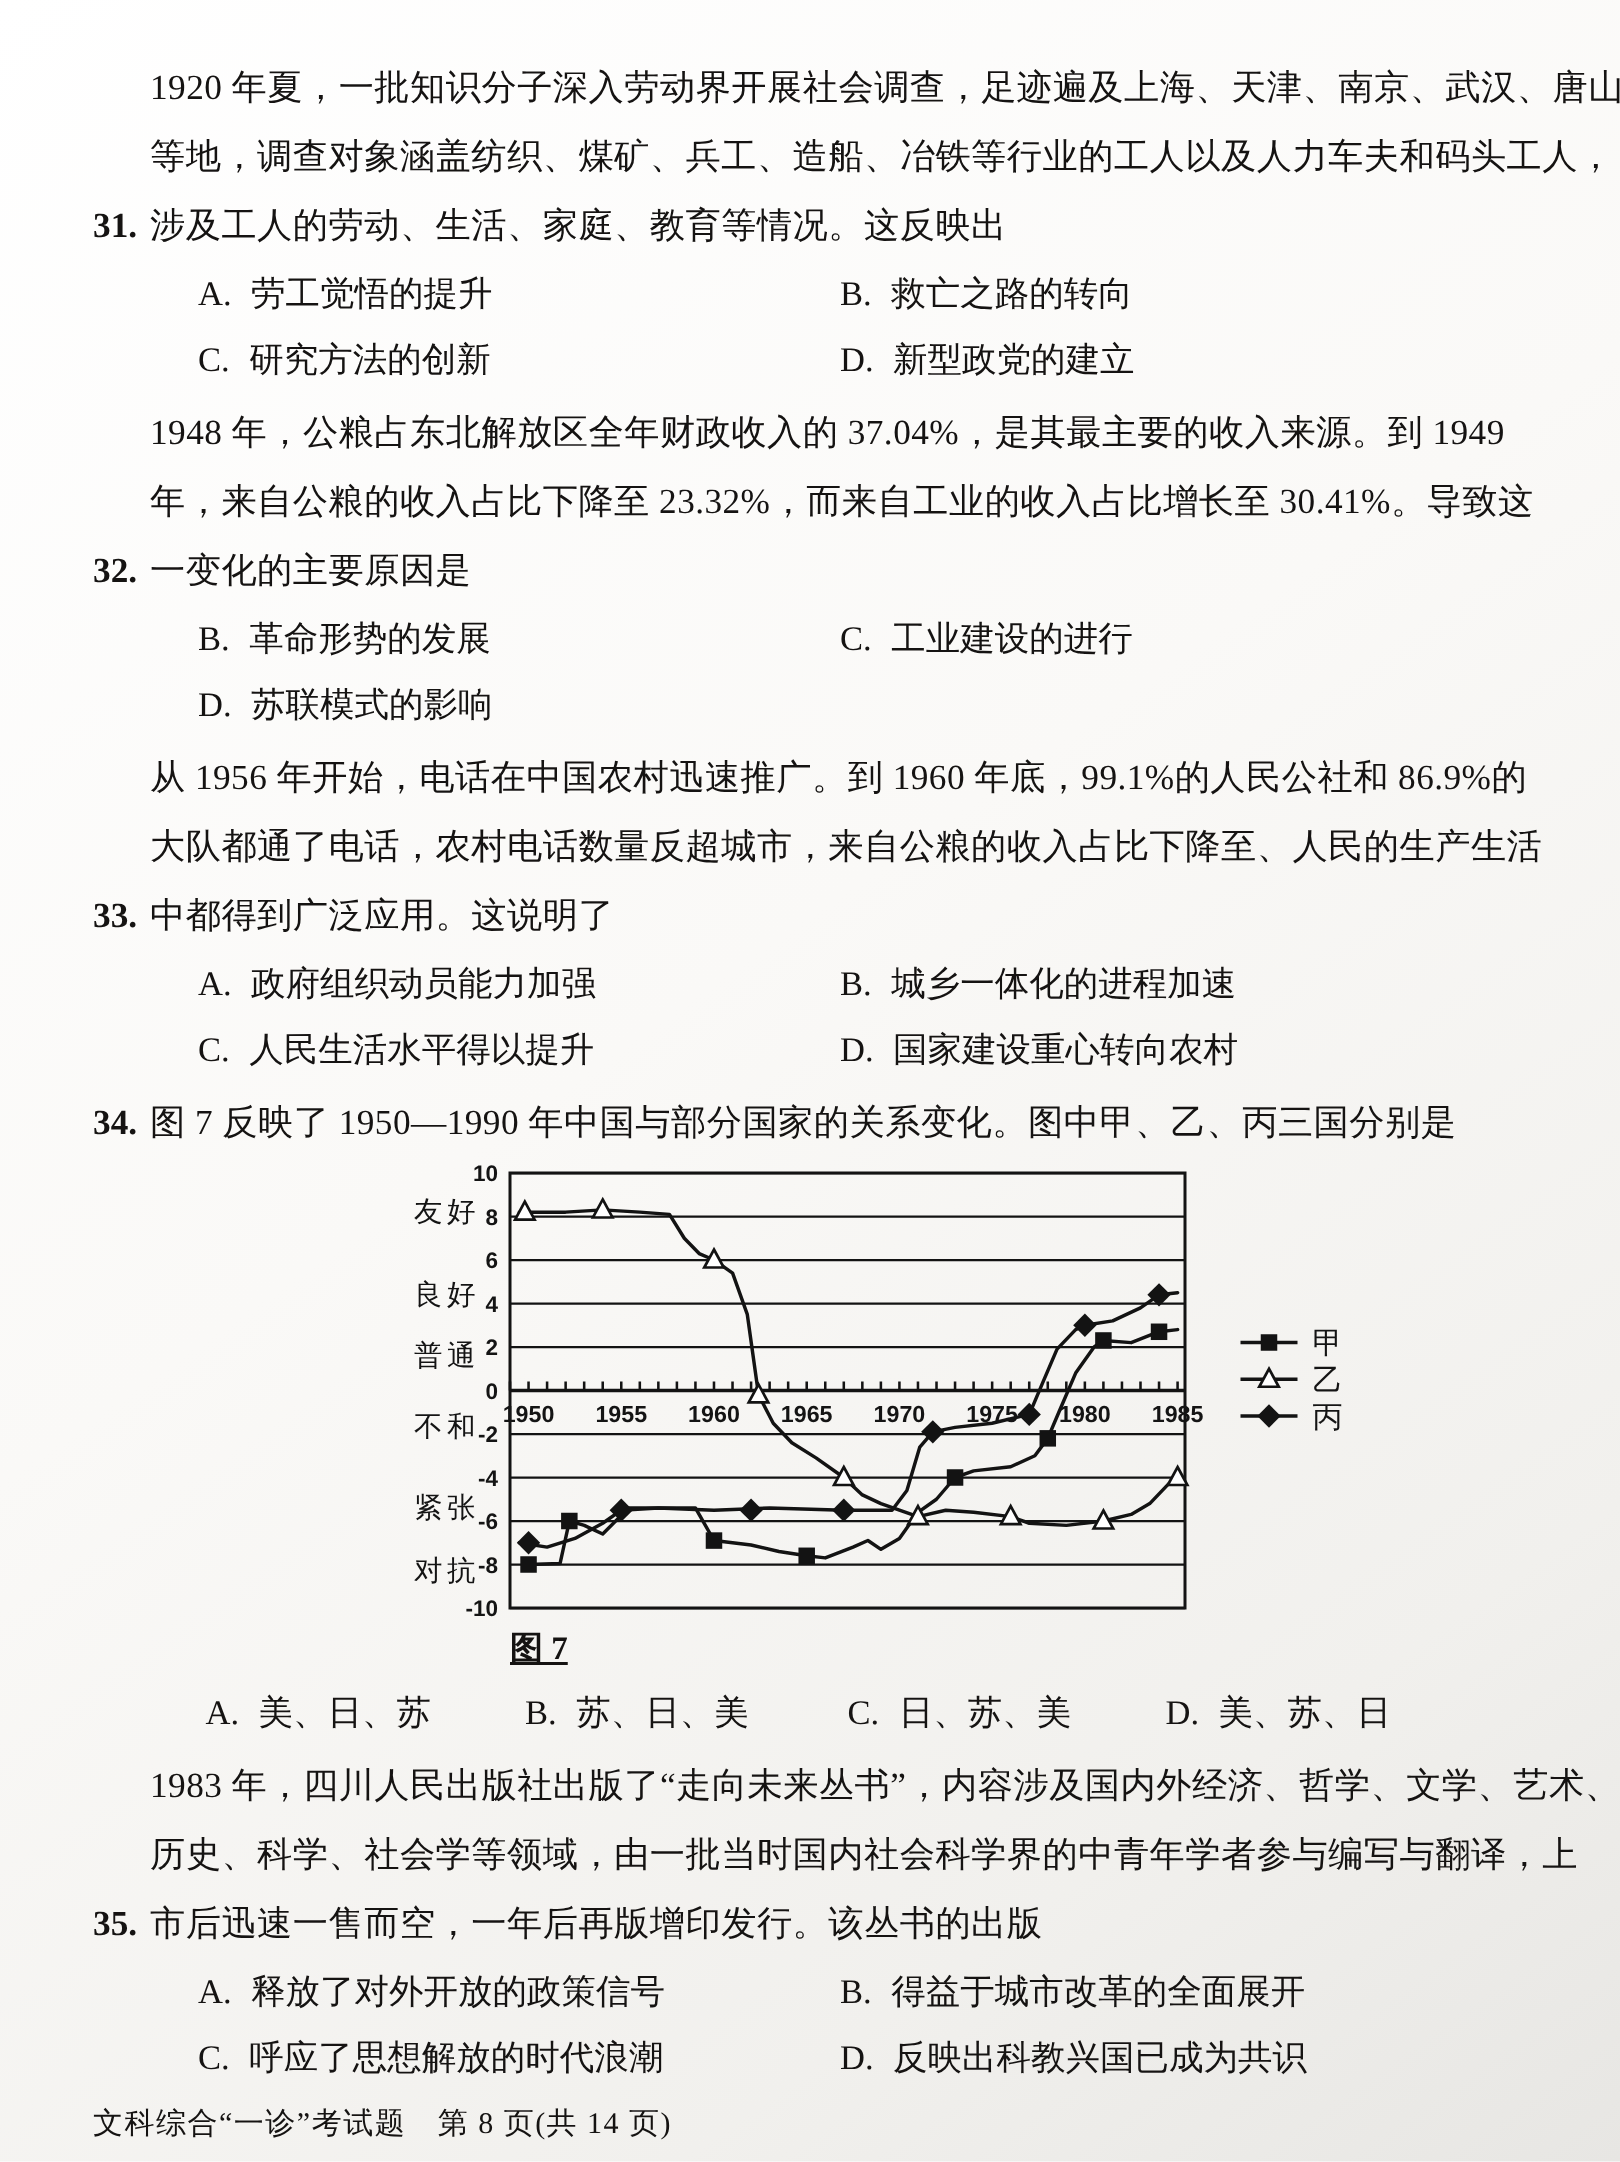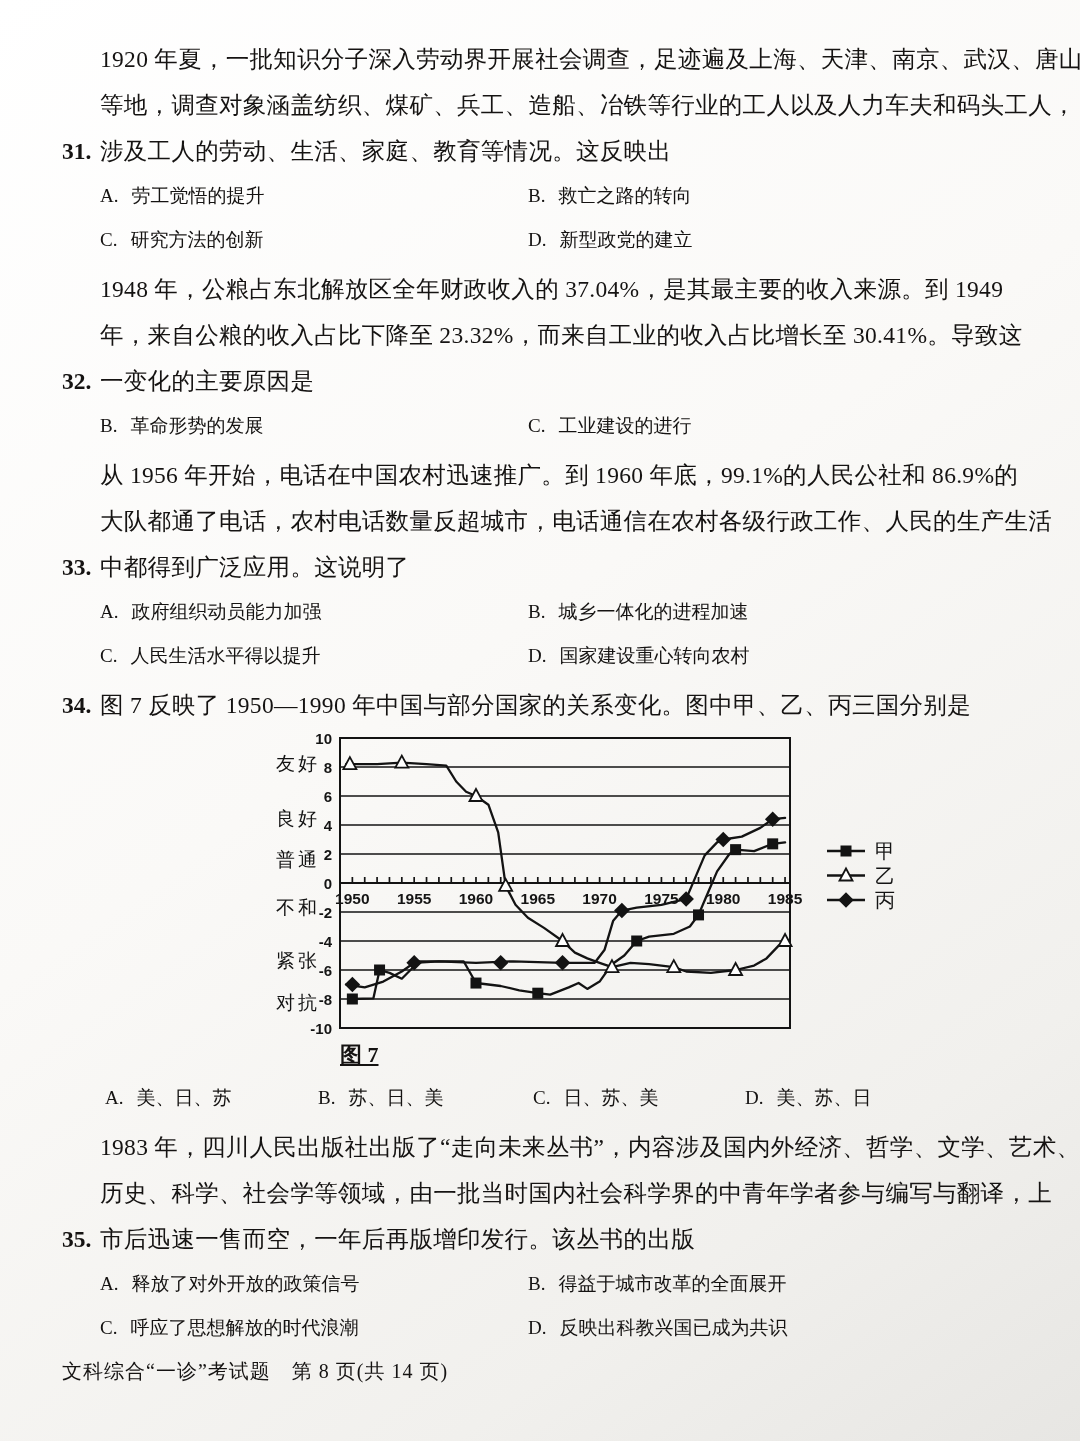--- a/index.html
+++ b/index.html
@@ -10,21 +10,21 @@
     color:#151312;
   }
   .sheet{padding:36px 54px 0 62px;}
   .q{margin-bottom:4px;}
   .stem{display:flex;align-items:flex-end;}
   .qnum{flex:none;width:38px;font-weight:bold;font-size:23.5px;line-height:46px;}
   .lines{flex:1;}
   .line{font-size:23.5px;line-height:46px;letter-spacing:0.3px;white-space:nowrap;}
   .opts{margin-left:38px;display:grid;grid-template-columns:428px 1fr;}
   .opts.opts4{margin-left:43px;grid-template-columns:213px 215px 212px auto;margin-top:6px;}
-  .opt{font-size:19px;line-height:44px;white-space:nowrap;}
+  .opt{font-size:23px;line-height:44px;white-space:nowrap;margin-left:32px;}
   .opt .key{margin-right:13px;}
   .chart-block{margin-top:0;text-decoration:underline;}
   #chart{display:block;margin-left:198px;}
   #chart text{fill:#141414;}
   #chart .tick{font:bold 15px "Liberation Sans","DejaVu Sans",sans-serif;}
   #chart .xtick{font:bold 15.5px "Liberation Sans","DejaVu Sans",sans-serif;}
   #chart .cat{font:19px "Liberation Serif","DejaVu Serif",serif;letter-spacing:3px;}
   #chart .legend-label{font:20px "Liberation Serif","DejaVu Serif",serif;}
   .caption{width:450px;margin:4px 0 0 278px;font-size:22px;font-weight:bold;height:30px;line-height:30px;}
   .footer{font-size:20px;margin-top:8px;letter-spacing:1px;}
@@ -56,29 +56,30 @@
       <span class="qnum">32.</span>
       <div class="lines">
         <div class="line">1948 年，公粮占东北解放区全年财政收入的 37.04%，是其最主要的收入来源。到 1949</div>
         <div class="line">年，来自公粮的收入占比下降至 23.32%，而来自工业的收入占比增长至 30.41%。导致这</div>
         <div class="line">一变化的主要原因是</div>
       </div>
     </div>
     <div class="opts">
       <div class="opt"><span class="key">B.</span><span>革命形势的发展</span></div>
       <div class="opt"><span class="key">C.</span><span>工业建设的进行</span></div>
+      <div class="opt"><span class="key">D.</span><span>苏联模式的影响</span></div>
     </div>
   </div>
 
   <div class="q">
     <div class="stem">
       <span class="qnum">33.</span>
       <div class="lines">
         <div class="line">从 1956 年开始，电话在中国农村迅速推广。到 1960 年底，99.1%的人民公社和 86.9%的</div>
-        <div class="line">大队都通了电话，农村电话数量反超城市，电话通信在农村各级行政工作、人民的生产生活</div>
+        <div class="line">大队都通了电话，农村电话数量反超城市，来自公粮的收入占比下降至、人民的生产生活</div>
         <div class="line">中都得到广泛应用。这说明了</div>
       </div>
     </div>
     <div class="opts">
       <div class="opt"><span class="key">A.</span><span>政府组织动员能力加强</span></div>
       <div class="opt"><span class="key">B.</span><span>城乡一体化的进程加速</span></div>
       <div class="opt"><span class="key">C.</span><span>人民生活水平得以提升</span></div>
       <div class="opt"><span class="key">D.</span><span>国家建设重心转向农村</span></div>
     </div>
   </div>

